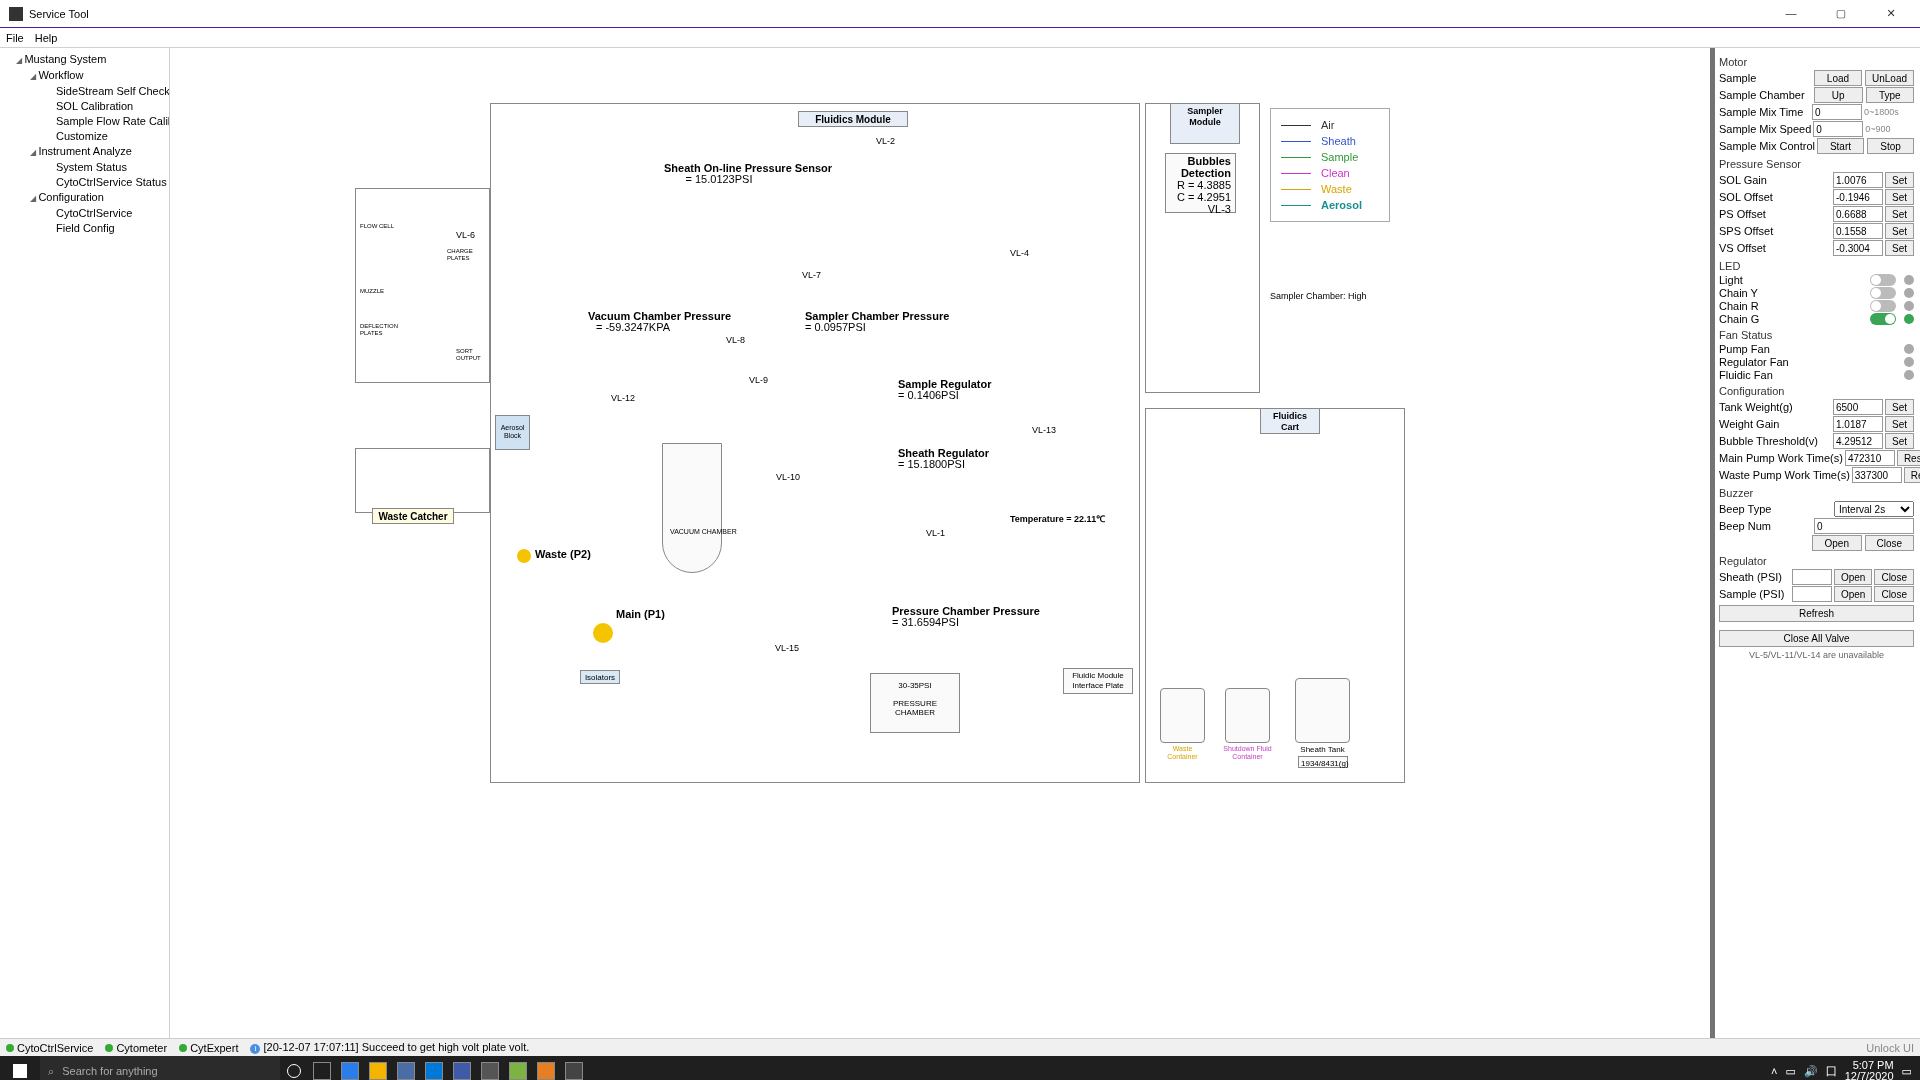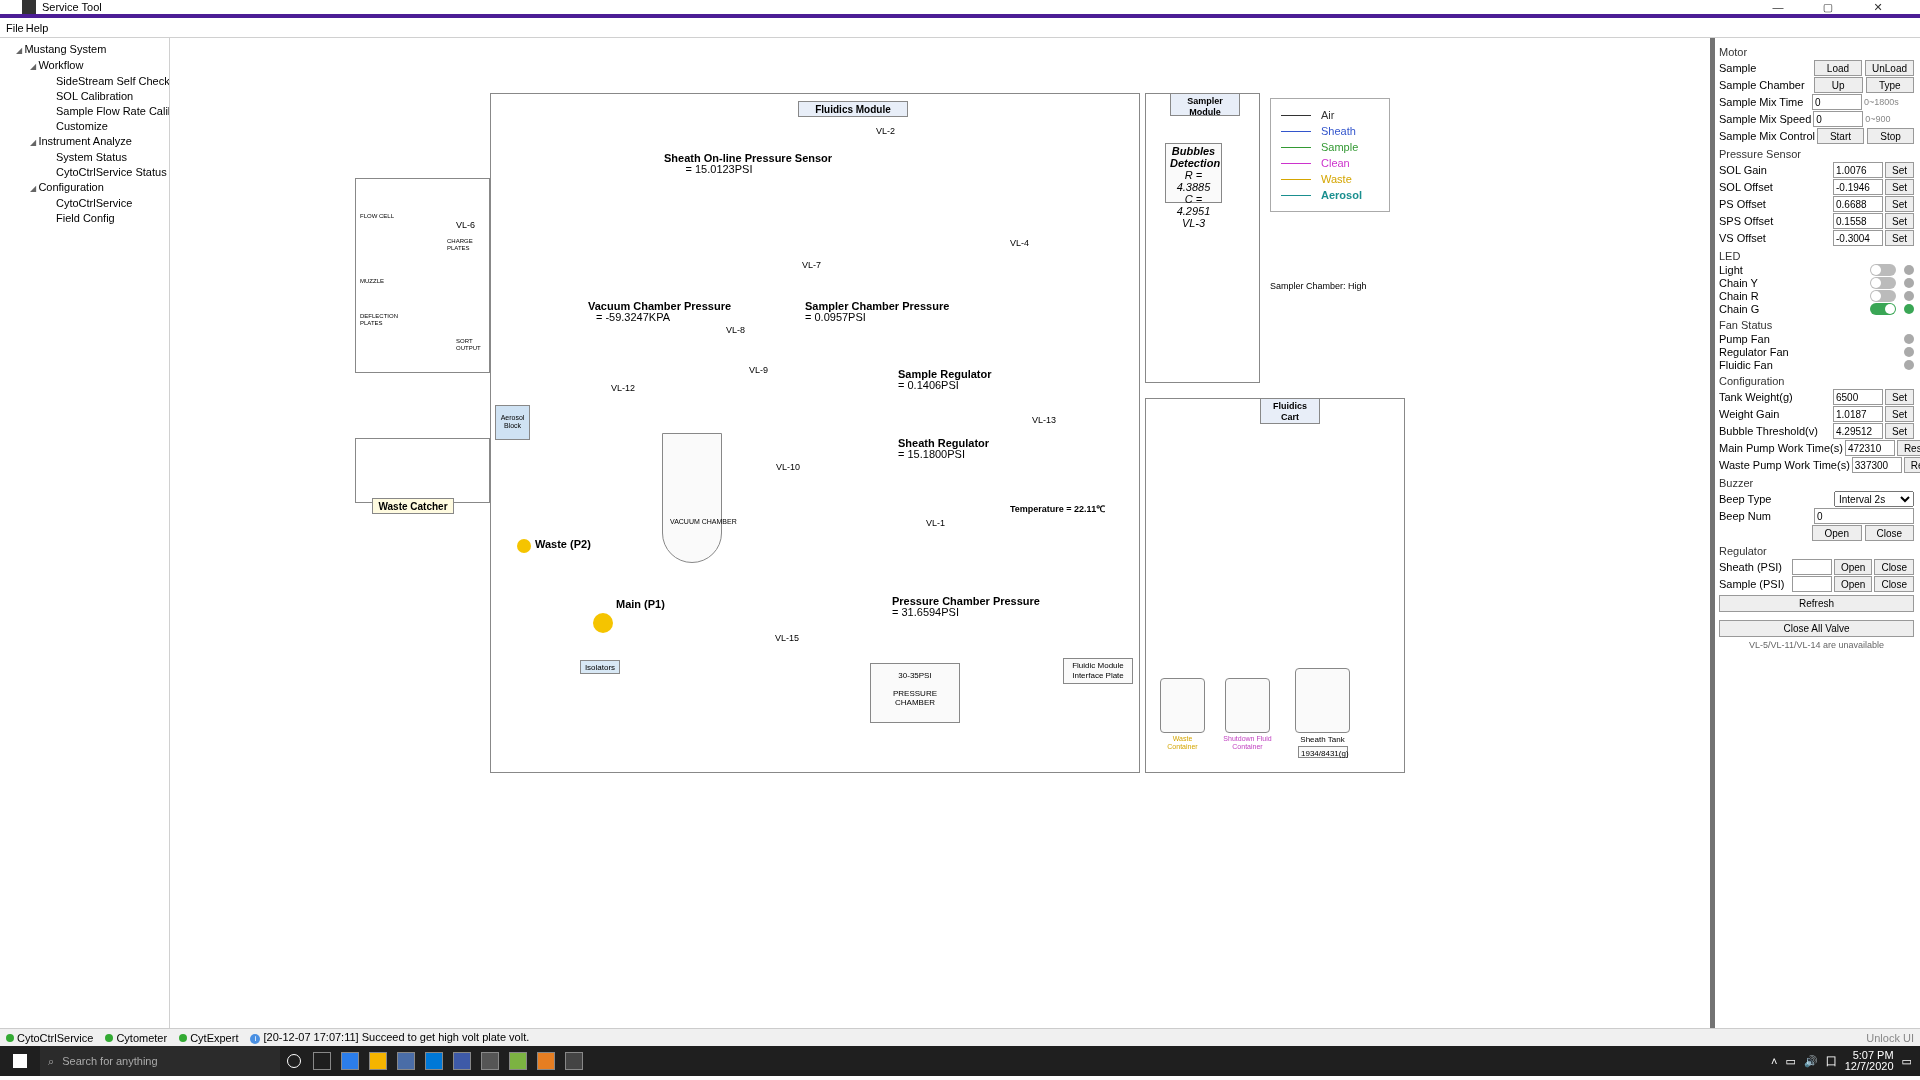--- a/index.html
+++ b/index.html
@@ -1,26 +1,26 @@
 <!DOCTYPE html>
 <html><head>
 <meta charset="utf-8">
 <style>
 * { margin: 0; padding: 0; box-sizing: border-box; font-family: "Segoe UI", Tahoma, sans-serif; font-size: 11px; }
 body { background: #fff; width: 1920px; height: 1080px; overflow: hidden; position: relative; }
 
 
-.titlebar { height: 18px; background: #fff; border-bottom: 4px solid #4c1d95; display: flex; align-items: center; padding: 0 22px; }
+.titlebar { height: 28px; background: #fff; border-bottom: 1px solid #4c1d95; display: flex; align-items: center; padding: 0 9px; }
 .titlebar .app-icon { width: 14px; height: 14px; background: #333; margin-right: 6px; display: inline-block; }
 .titlebar .title { flex: 1; font-size: 11px; }
 .titlebar .win-btns { display: flex; gap: 10px; font-size: 14px; color: #333; }
 .titlebar .win-btns span { width: 40px; text-align: center; cursor: pointer; }
 
 
-.menubar { height: 20px; display: flex; align-items: center; padding: 0 6px; gap: 2px; border-bottom: 1px solid #d0d0d0; }
+.menubar { height: 20px; display: flex; align-items: center; padding: 0 6px; gap: 11px; border-bottom: 1px solid #d0d0d0; }
 .menubar span { cursor: pointer; }
 
 
 .layout { display: flex; height: calc(100% - 22px - 20px - 18px - 30px); }
 .tree { width: 170px; border-right: 1px solid #d0d0d0; padding: 4px 2px; overflow: auto; }
 .tree ul { list-style: none; padding-left: 14px; }
 .tree li { line-height: 15px; white-space: nowrap; cursor: pointer; }
 .tree li.root::before { content: "◢ "; font-size: 8px; color: #666; }
 .tree li.leaf { padding-left: 12px; }
 .tree li.selected span { background: #cde8ff; color: #003a80; padding: 0 2px; }
@@ -131,21 +131,21 @@
 
     <div class="diagram">
 
       <div class="dbox" style="left:320px; top:55px; width:650px; height:680px; background:transparent;"></div>
       <div class="dbox" style="left:975px; top:55px; width:115px; height:290px; background:transparent;"></div>
       <div class="dbox" style="left:975px; top:360px; width:260px; height:375px; background:transparent;"></div>
       <div class="dbox" style="left:185px; top:140px; width:135px; height:195px; background:transparent;"></div>
       <div class="dbox" style="left:185px; top:400px; width:135px; height:65px; background:transparent;"></div>
 
       <div class="dbox" style="left:628px; top:63px; width:110px; height:16px; background:#e8eef8; font-weight:bold;">Fluidics Module</div>
-      <div class="dbox" style="left:1000px; top:55px; width:70px; height:23px; background:#e8eef8; font-weight:bold; font-size:9px; line-height:11px;">Sampler Module</div>
+      <div class="dbox" style="left:1000px; top:55px; width:70px; height:41px; background:#e8eef8; font-weight:bold; font-size:9px; line-height:11px;">Sampler Module</div>
       <div class="dbox" style="left:1090px; top:360px; width:60px; height:26px; background:#e8eef8; font-weight:bold; font-size:9px; line-height:11px;">Fluidics Cart</div>
       <div class="dbox" style="left:202px; top:460px; width:82px; height:16px; background:#fffbe0; font-weight:bold; font-size:10px;">Waste Catcher</div>
       <div class="dbox" style="left:325px; top:367px; width:35px; height:35px; background:#cfe2f3; font-size:7px; line-height:8px; padding-top:8px;">Aerosol Block</div>
 
       <div class="dbox" style="left:492px; top:395px; width:60px; height:130px; border-radius:0 0 30px 30px;"></div>
       <div class="dtext" style="left:500px; top:480px; font-size:7px; text-align:center; width:44px; line-height:8px;">VACUUM CHAMBER</div>
 
       <div class="dbox" style="left:700px; top:625px; width:90px; height:60px;"></div>
       <div class="dtext" style="left:708px; top:633px; width:74px; text-align:center; font-size:8px; white-space:normal; line-height:9px;">30-35PSI<br><br>PRESSURE CHAMBER</div>
 
@@ -164,21 +164,21 @@
         <b>Sample Regulator</b><br><span>= 0.1406PSI</span>
       </div>
       <div class="dtext" style="left:728px; top:400px; width:80px; line-height:10px;">
         <b>Sheath Regulator</b><br><span>= 15.1800PSI</span>
       </div>
       <div class="dtext" style="left:722px; top:558px; width:90px; line-height:10px;">
         <b>Pressure Chamber Pressure</b><br><span>= 31.6594PSI</span>
       </div>
       <div class="dtext" style="left:840px; top:464px; font-weight:bold;">Temperature = 22.11℃</div>
 
-      <div class="dbox" style="left:995px; top:105px; width:57px; height:60px; text-align:center; padding:2px 4px; font-size:8px; line-height:10px;font-style:italic;">
+      <div class="dbox" style="left:995px; top:105px; width:71px; height:60px; text-align:right; padding:2px 4px; font-size:8px; line-height:10px;">
         <b>Bubbles Detection</b><br>
         <span>R = 4.3885</span><br>
         <span>C = 4.2951</span><br>
         <span>VL-3</span>
       </div>
 
       <div class="dtext" style="left:1100px; top:243px;">Sampler Chamber: High</div>
 
       <div class="dtext" style="left:347px; top:500px;"><span style="display:inline-block;width:14px;height:14px;background:#f5c400;border-radius:50%;vertical-align:middle;margin-right:4px;"></span><b>Waste (P2)</b></div>
       <div class="dtext" style="left:414px; top:560px; text-align:center; width:63px;padding-left:32px;"><b>Main (P1)</b></div>

